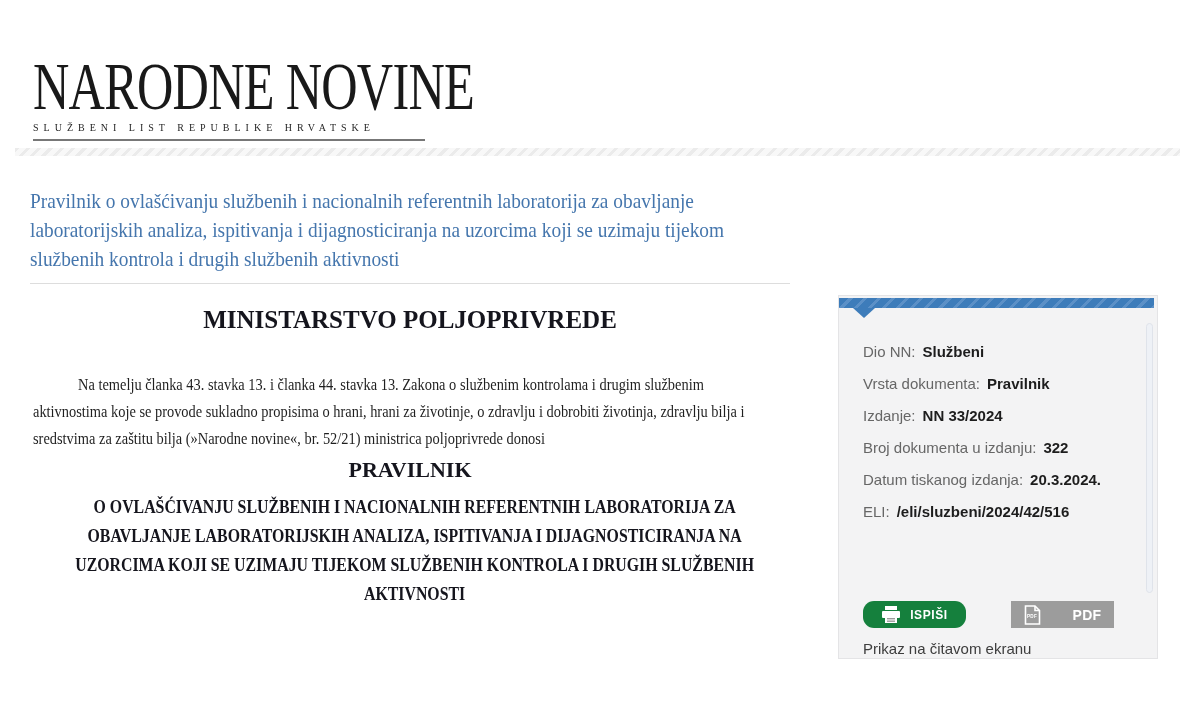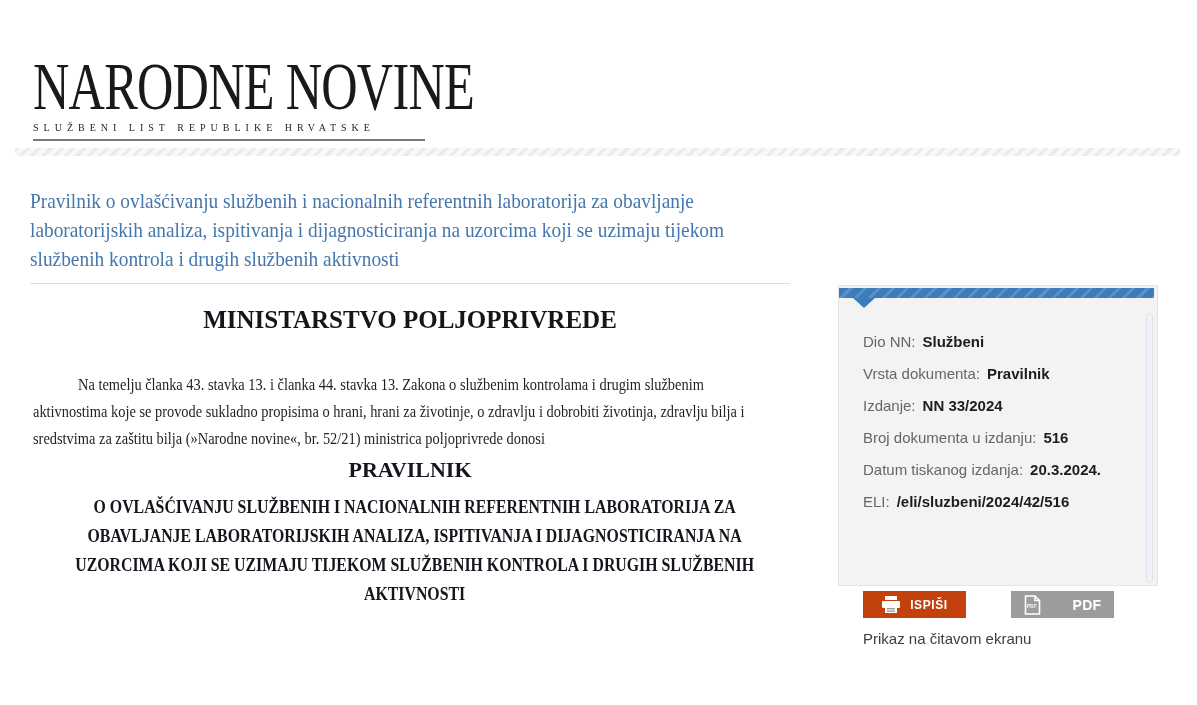--- a/index.html
+++ b/index.html
@@ -47,21 +47,21 @@
     font-family:"Liberation Serif", serif;font-size:22px;font-weight:600;color:#15151d;
   }
   .heading-title{
     position:absolute;left:45px;top:493px;width:840px;margin:0;text-align:center;
     font-family:"Liberation Serif", serif;font-size:18px;font-weight:700;
     line-height:29px;color:#15151d;
     transform:scaleX(0.88);transform-origin:left top;
   }
   
   .panel{
-    position:absolute;left:838px;top:285px;width:320px;height:301px;
+    position:absolute;left:838px;top:295px;width:320px;height:364px;
     background:#f3f3f4;border:1px solid #e4e4e6;box-sizing:border-box;
   }
   .panel-bar{
     position:absolute;left:0;top:2px;width:315px;height:10px;
   }
   .panel-arrow{
     position:absolute;left:14px;top:12px;width:0;height:0;
     border-left:11px solid transparent;border-right:11px solid transparent;
   }
   .panel-rows{position:absolute;left:24px;top:46px;right:30px;}
@@ -115,32 +115,32 @@
     <div class="panel-row">
       <span class="panel-label">Dio NN:</span><span class="panel-value">Službeni</span>
     </div>
     <div class="panel-row">
       <span class="panel-label">Vrsta dokumenta:</span><span class="panel-value">Pravilnik</span>
     </div>
     <div class="panel-row">
       <span class="panel-label">Izdanje:</span><span class="panel-value">NN 33/2024</span>
     </div>
     <div class="panel-row">
-      <span class="panel-label">Broj dokumenta u izdanju:</span><span class="panel-value">516</span>
+      <span class="panel-label">Broj dokumenta u izdanju:</span><span class="panel-value">322</span>
     </div>
     <div class="panel-row">
       <span class="panel-label">Datum tiskanog izdanja:</span><span class="panel-value">20.3.2024.</span>
     </div>
     <div class="panel-row">
       <span class="panel-label">ELI:</span><span class="panel-value">/eli/sluzbeni/2024/42/516</span>
     </div>
   </div>
 
   <div class="btn-row">
-    <button class="panel-btn print-btn" style="background:#c2410c;">
+    <button class="panel-btn print-btn" style="background:#15803d;border-radius:11px;">
       <svg class="icon-svg" width="20" height="17" viewBox="0 0 20 17">
         <rect x="4" y="0" width="12" height="4" fill="#ffffff"></rect>
         <rect x="1" y="5" width="18" height="7" rx="1" fill="#ffffff"></rect>
         <rect x="4" y="10" width="12" height="7" fill="#ffffff"></rect>
         <rect x="6" y="12" width="8" height="1.4" fill="#9c9c9c"></rect>
         <rect x="6" y="14.5" width="8" height="1.4" fill="#9c9c9c"></rect>
       </svg>
       <span>ISPIŠI</span>
     </button>
     <button class="panel-btn pdf-btn" style="background:#9c9c9c;gap:32px;">

